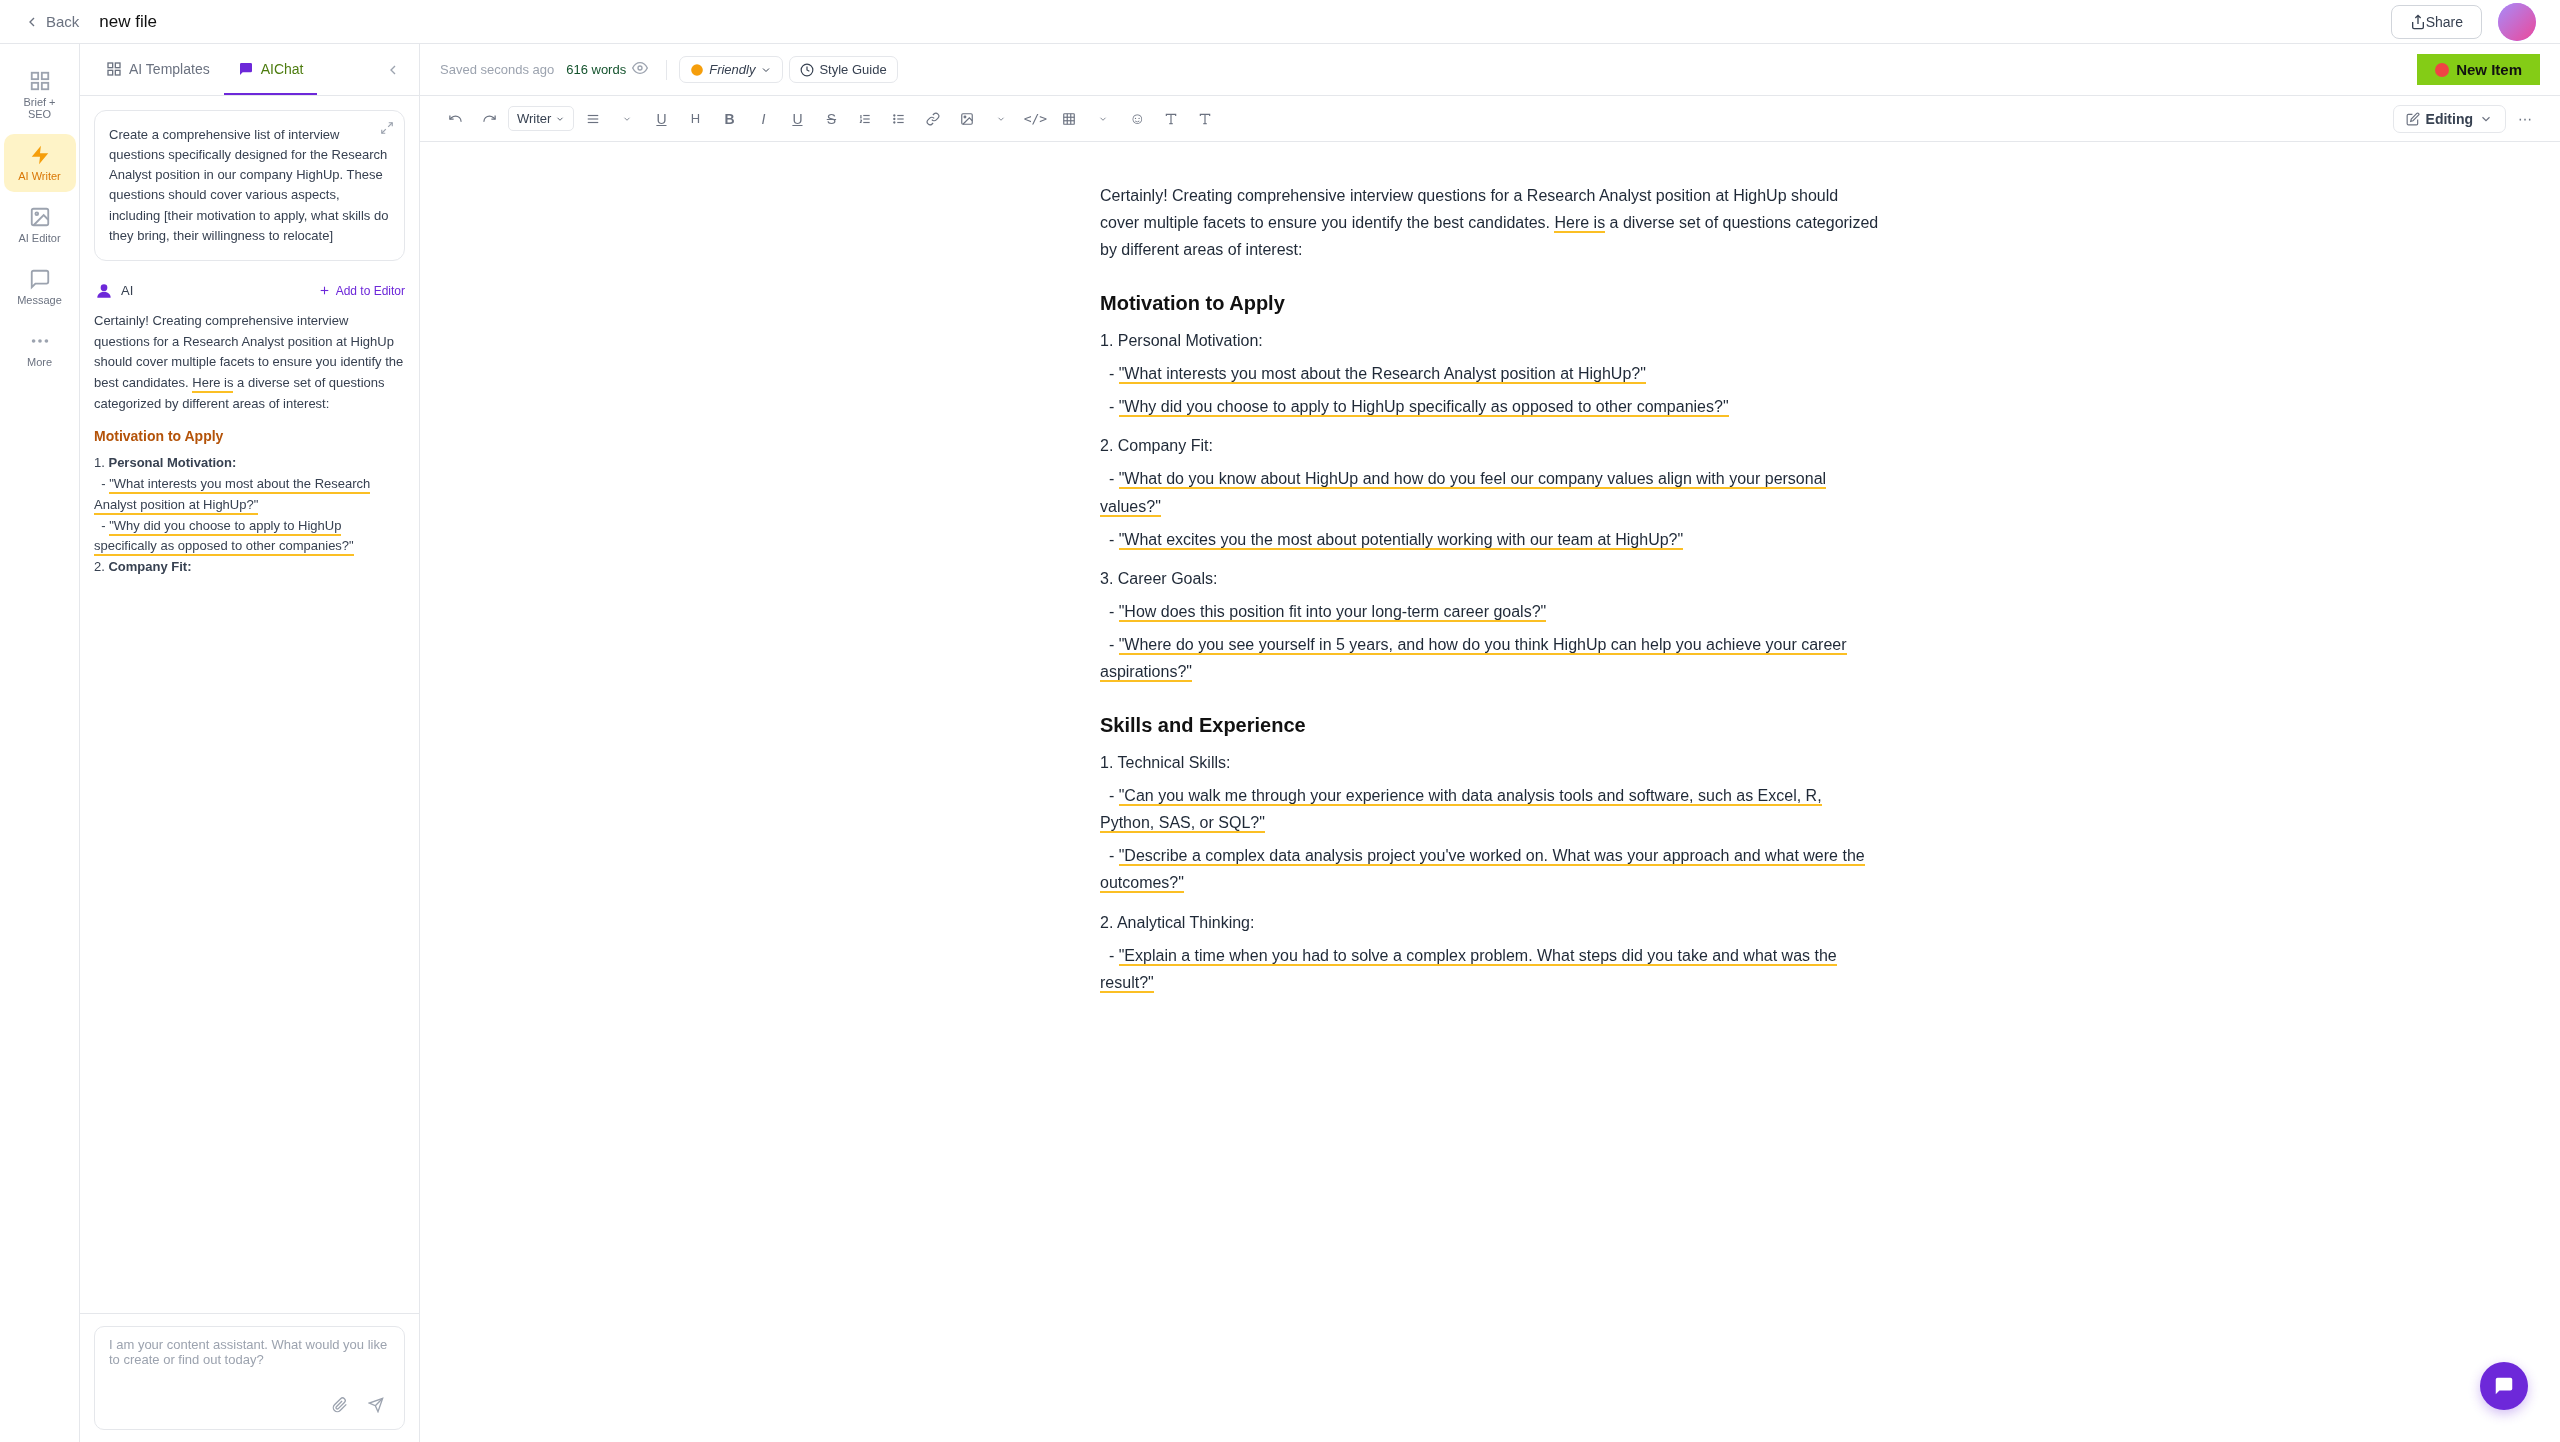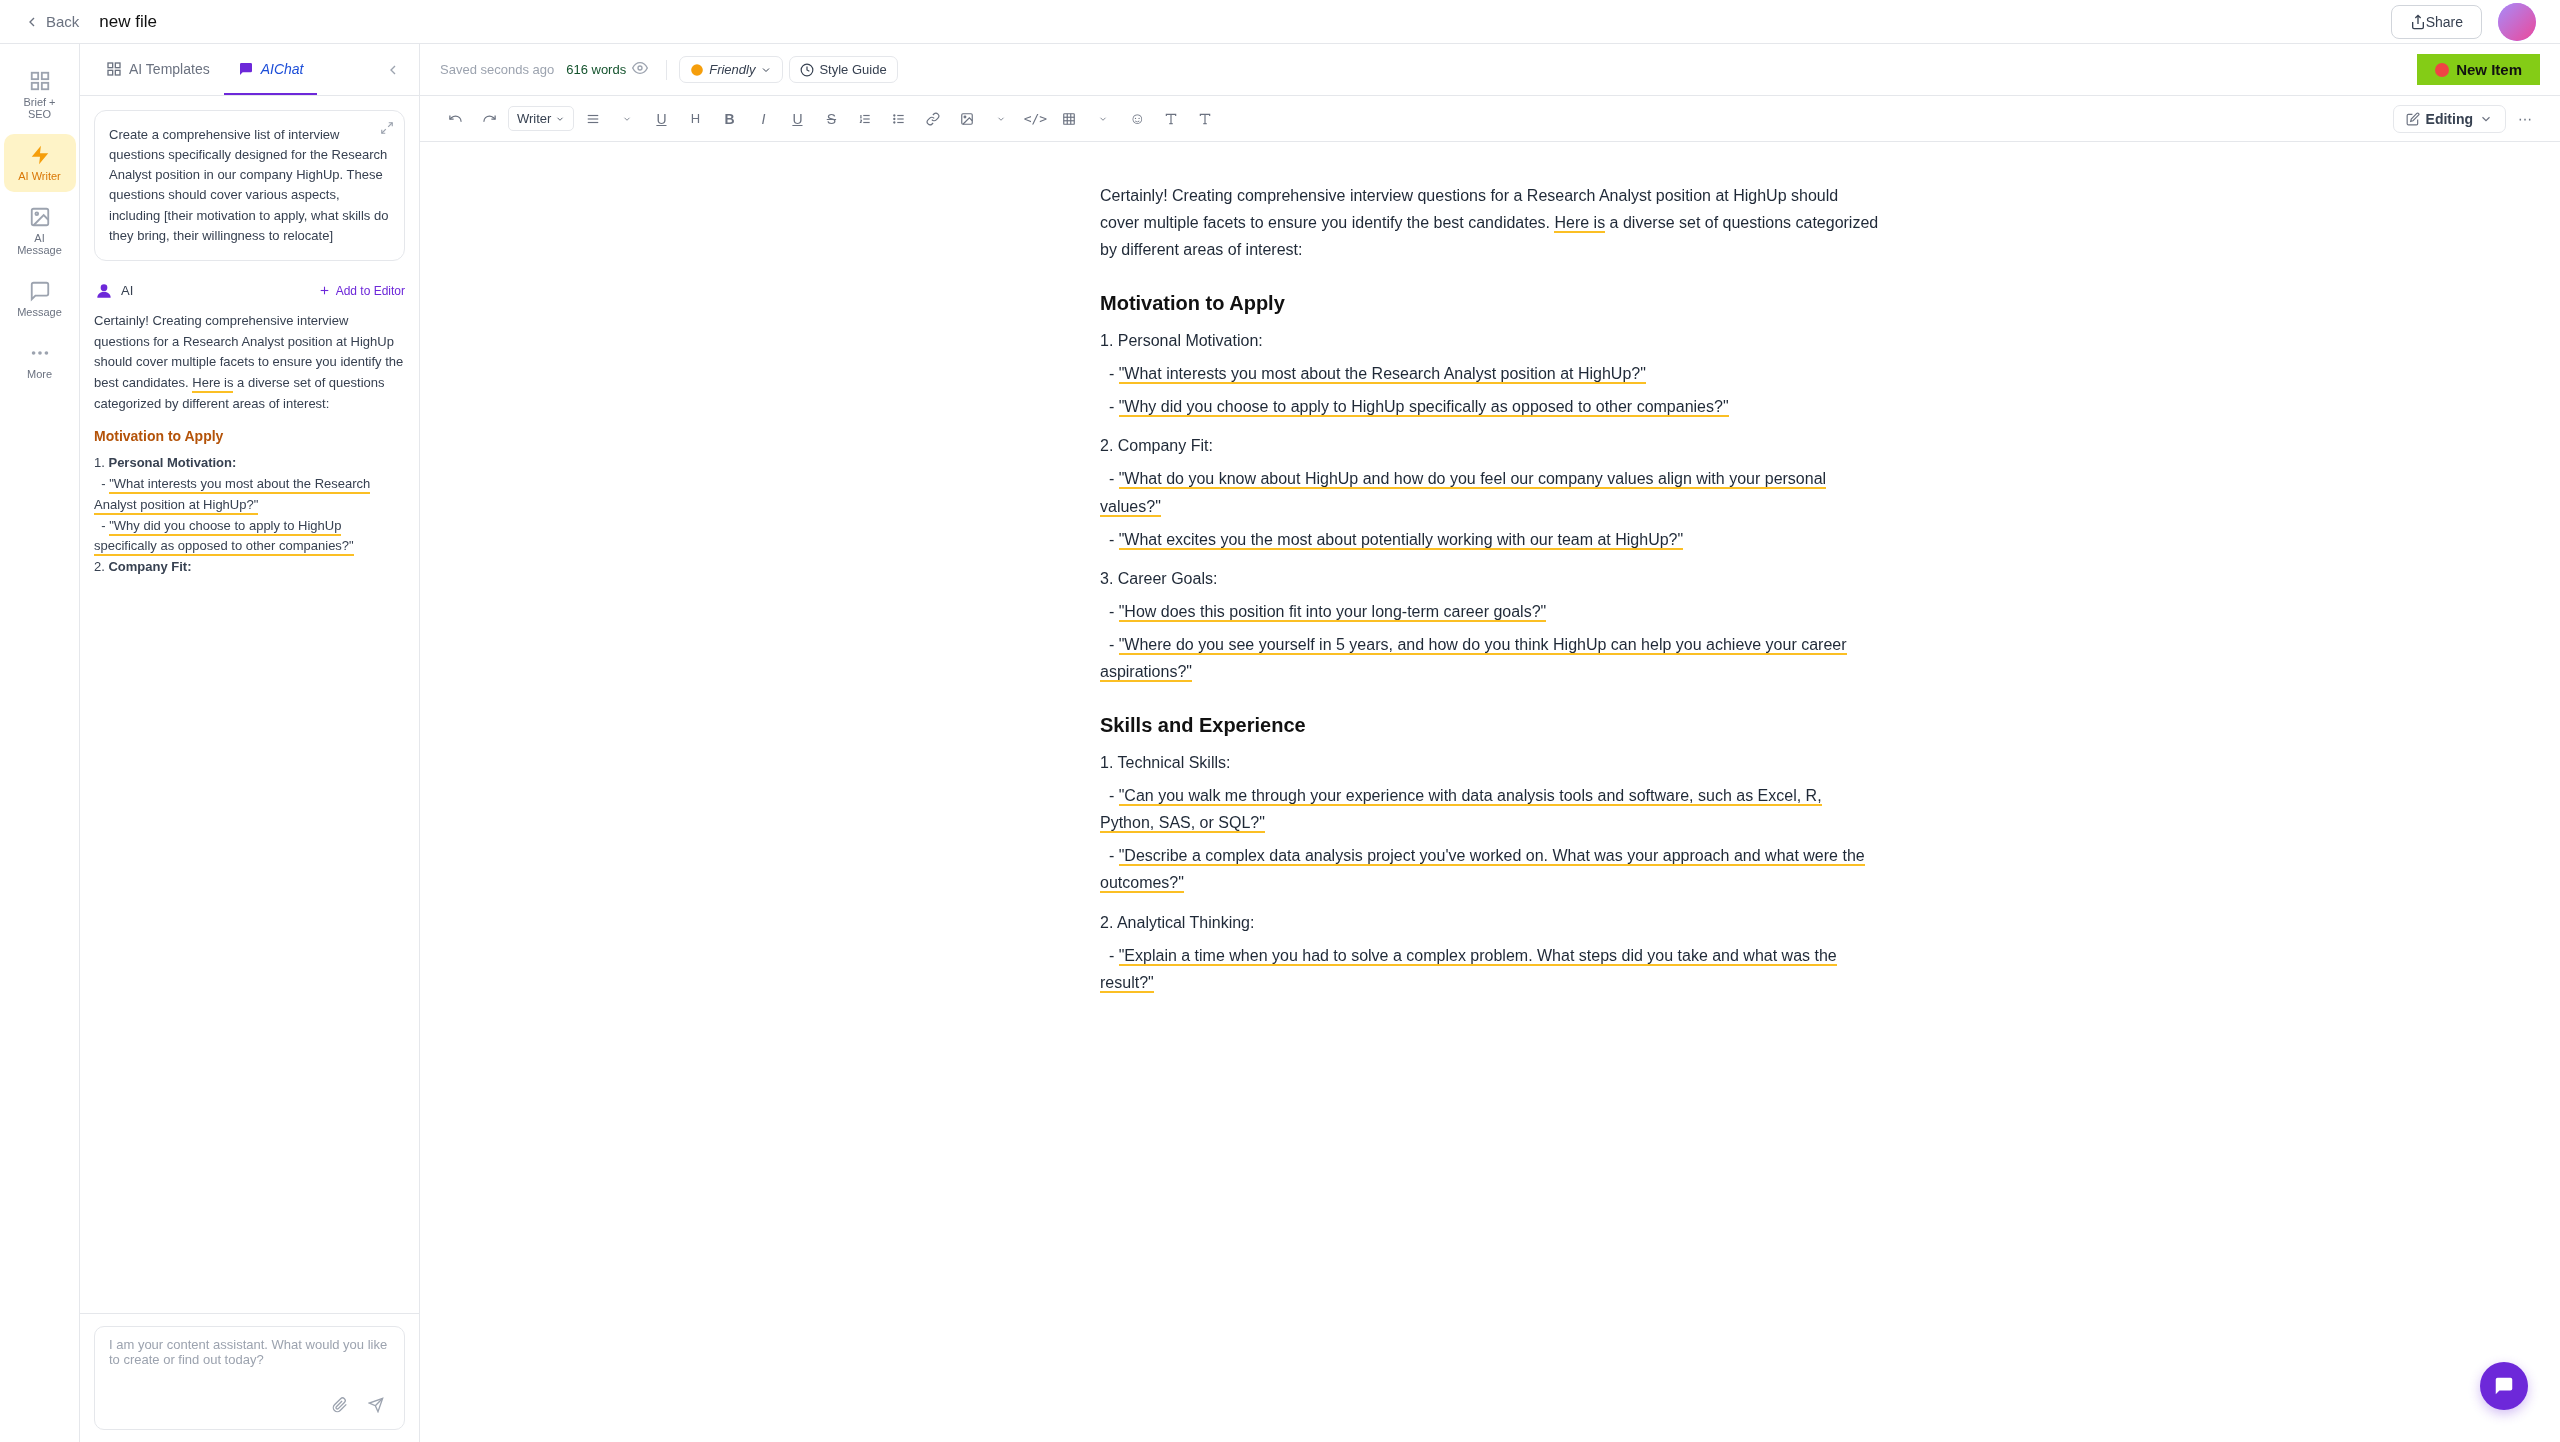--- a/index.html
+++ b/index.html
@@ -52,21 +52,21 @@
     .ai-panel-tabs {
       display: flex; align-items: center; border-bottom: 1px solid #e5e7eb;
       padding: 0 12px; height: 52px; gap: 0;
     }
     .ai-tab {
       display: flex; align-items: center; gap: 7px;
       padding: 0 14px; height: 100%; font-size: 14px; font-weight: 500;
       color: #6b7280; cursor: pointer; border-bottom: 2px solid transparent;
       white-space: nowrap;
     }
-    .ai-tab.active { color: #1d4ed8; border-bottom-color: #6d28d9; font-style: italic; }
+    .ai-tab.active { color: #4d7c0f; border-bottom-color: #6d28d9; }
     .ai-tab svg { width: 16px; height: 16px; }
     .panel-collapse-btn {
       margin-left: auto; width: 28px; height: 28px; border-radius: 6px;
       border: none; background: none; cursor: pointer; color: #9ca3af;
       display: flex; align-items: center; justify-content: center;
     }
 
     
     .prompt-card {
       margin: 14px 14px 10px; border: 1px solid #e5e7eb; border-radius: 12px;
@@ -223,21 +223,21 @@
           <path d="M13 2L3 14h9l-1 8 10-12h-9l1-8z"></path>
         </svg>
       <span class="sidebar-icon-label">AI Writer</span>
     </div>
     <div class="sidebar-icon-item">
       <svg viewBox="0 0 24 24" fill="none" stroke="#9ca3af" stroke-width="2">
           <rect x="3" y="3" width="18" height="18" rx="2"></rect>
           <circle cx="8.5" cy="8.5" r="1.5"></circle>
           <polyline points="21 15 16 10 5 21"></polyline>
         </svg>
-      <span class="sidebar-icon-label">AI Message</span>
+      <span class="sidebar-icon-label">AI Editor</span>
     </div>
     <div class="sidebar-icon-item">
       <svg viewBox="0 0 24 24" fill="none" stroke="#9ca3af" stroke-width="2">
           <path d="M21 15a2 2 0 01-2 2H7l-4 4V5a2 2 0 012-2h14a2 2 0 012 2z"></path>
         </svg>
       <span class="sidebar-icon-label">Message</span>
     </div>
     <div class="sidebar-icon-item">
       <svg viewBox="0 0 24 24" fill="#9ca3af">
           <circle cx="5" cy="12" r="2"></circle>

